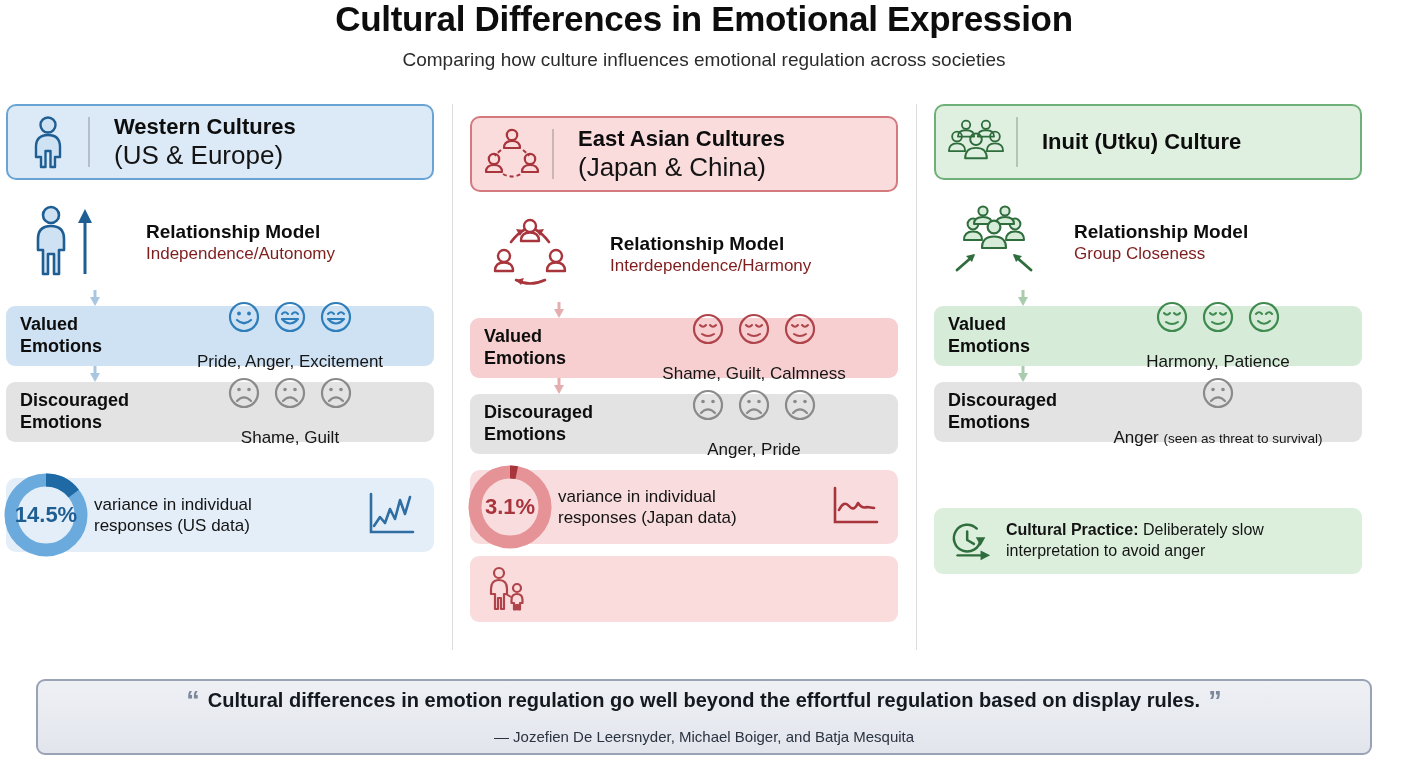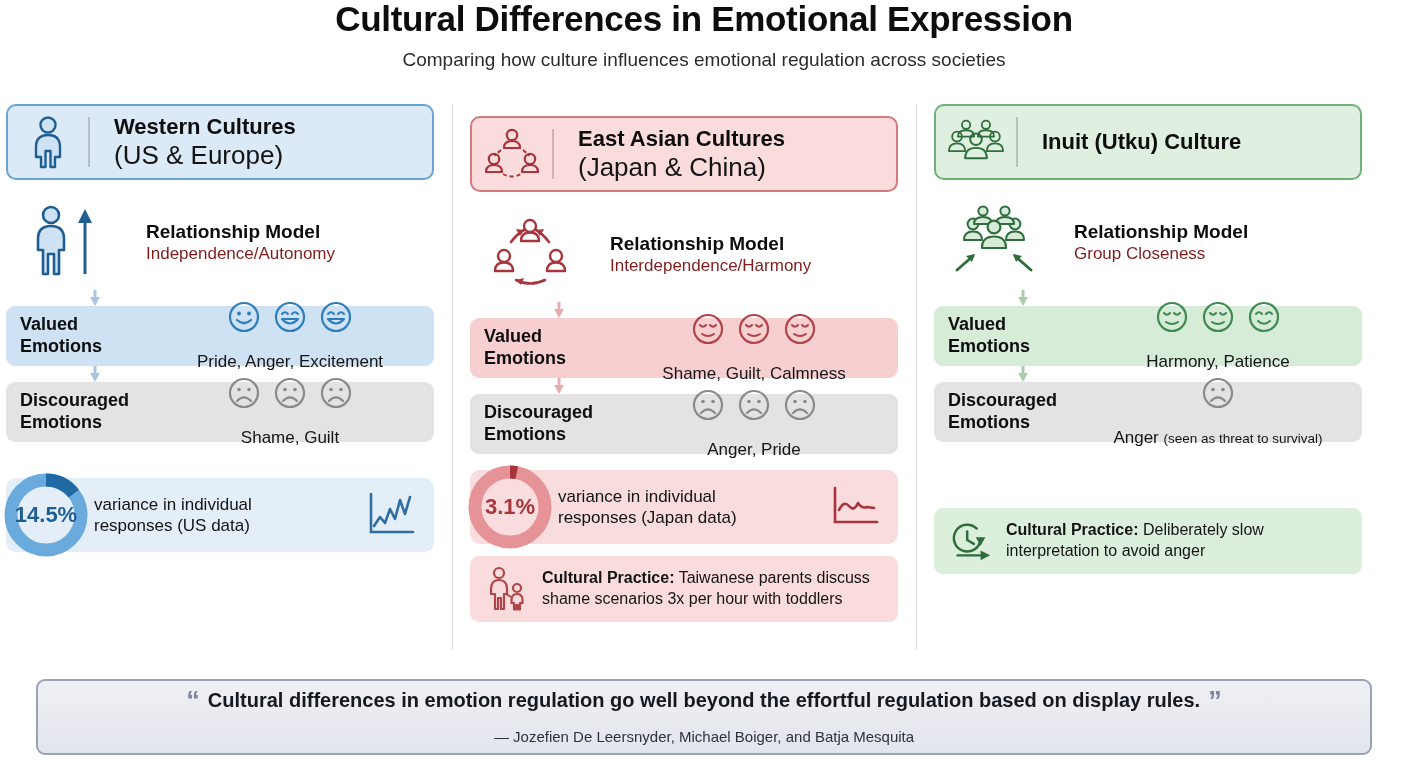--- a/index.html
+++ b/index.html
@@ -418,24 +418,20 @@
 
       <div class="practice pr-east">
         <span class="pr-icon">
           <svg width="40" height="46" viewBox="0 0 40 46">
             <circle cx="12" cy="7" r="5" fill="none" stroke="#b0444b" stroke-width="2.2"></circle>
             <path d="M12 14 C6 14 4 18 4 23 L4 28 L8 28 L8 43 L11 43 L11 32 L14 32 L14 43 L17 43 L17 28 L20 28 L20 23 C20 18 18 14 12 14 Z" fill="none" stroke="#b0444b" stroke-width="2.2" stroke-linejoin="round"></path>
             <circle cx="30" cy="22" r="4" fill="none" stroke="#b0444b" stroke-width="2.2"></circle>
             <path d="M30 28 C26 28 24.5 30.5 24.5 34 L24.5 37 L27 37 L27 43.5 L29 43.5 L29 39 L31 39 L31 43.5 L33 43.5 L33 37 L35.5 37 L35.5 34 C35.5 30.5 34 28 30 28 Z" fill="none" stroke="#b0444b" stroke-width="2.2" stroke-linejoin="round"></path>
             <path d="M19 28 L24 31" fill="none" stroke="#b0444b" stroke-width="2"></path>
           </svg>
-        </span>
-        <span class="pr-text">
-          <b>Cultural Practice:</b><span> Taiwanese parents discuss</span><br>
-          <span>shame scenarios 3x per hour with toddlers</span>
         </span>
       </div>
 
     </div>
 
     <div class="col-gap">
         <div class="divider"></div>
       </div>
 
     <div class="col">

